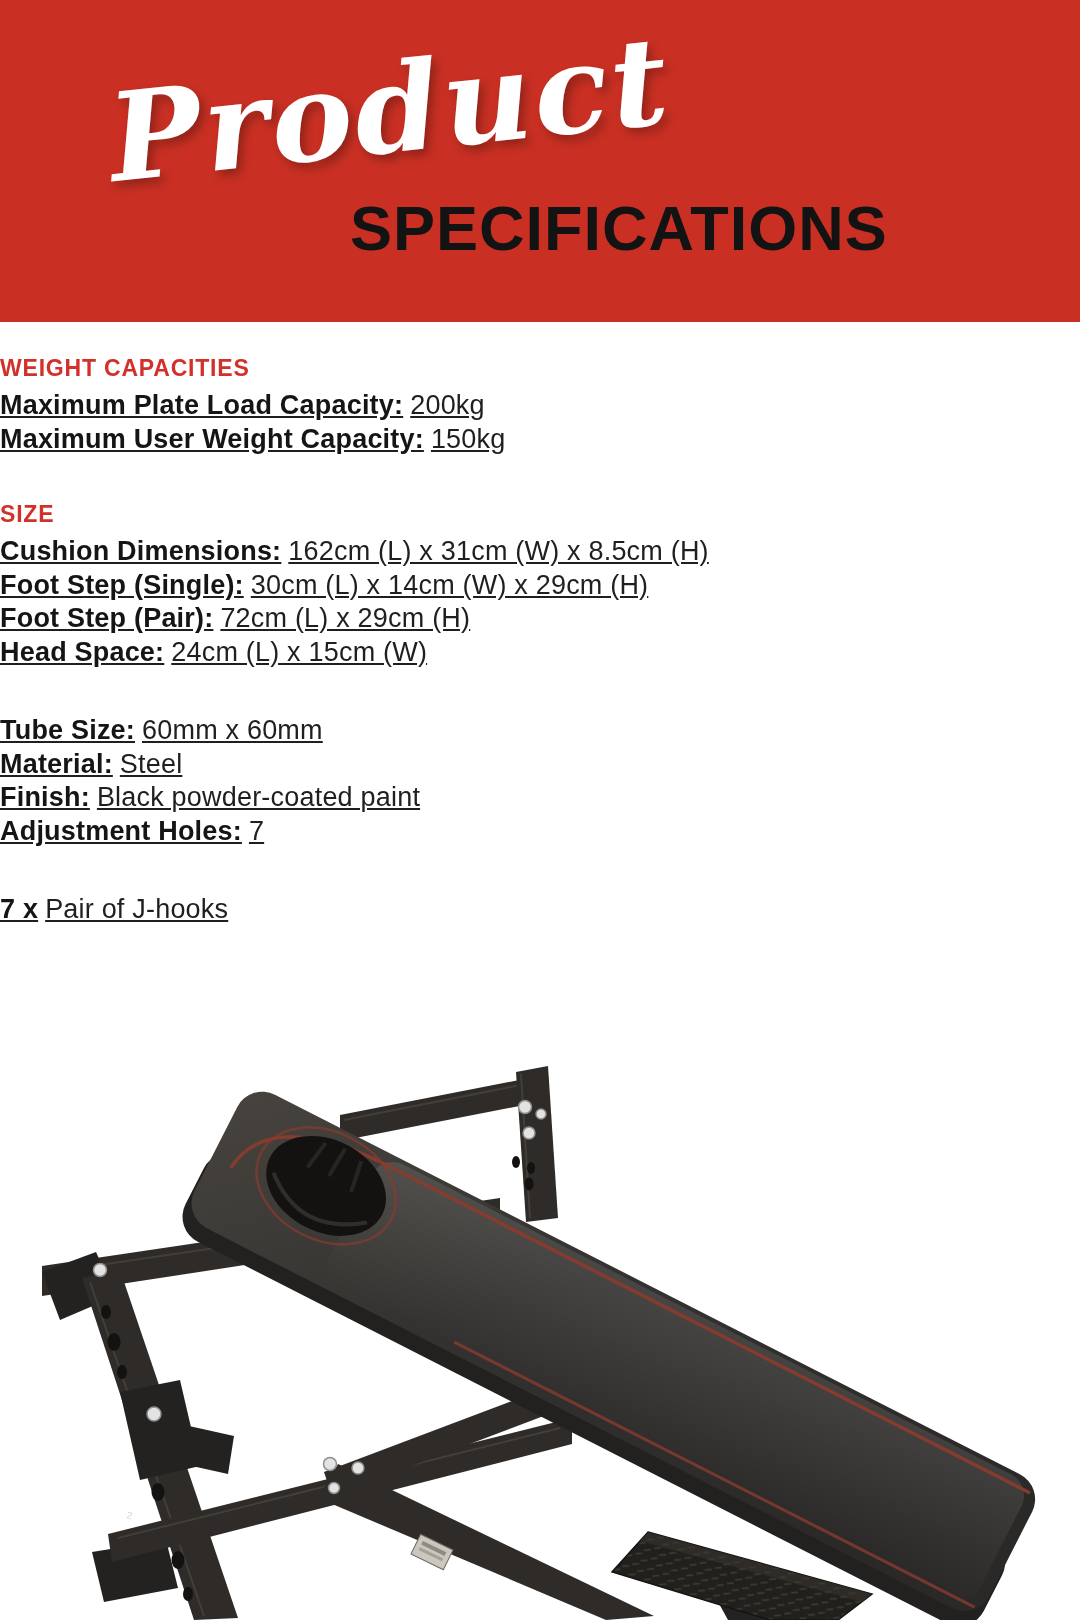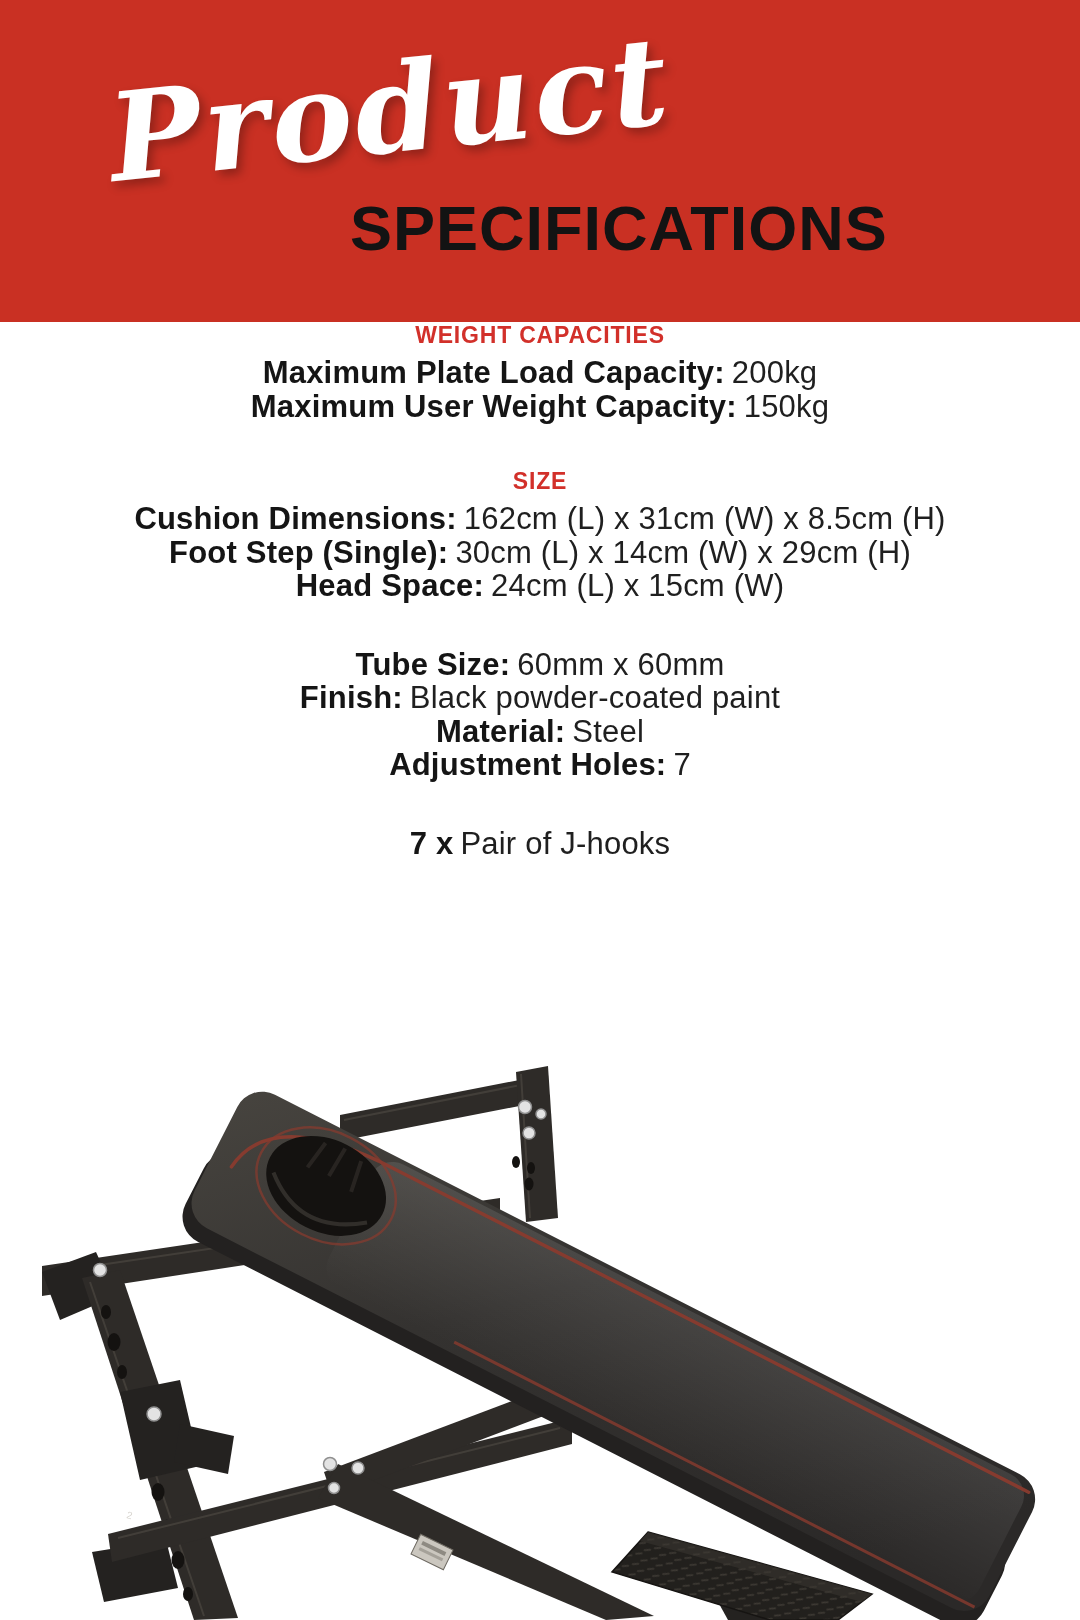--- a/index.html
+++ b/index.html
@@ -22,30 +22,31 @@
     text-shadow:4px 6px 10px rgba(0,0,0,0.28);
   }
   .main-title {
     position:absolute; left:350px; top:192px;
     font-size:63px; font-weight:800; letter-spacing:1px;
     color:var(--title-black,#131313); white-space:nowrap;
   }
   
   .specs {
     position:absolute; top:322px; left:0; width:1080px;
-    text-align:center;
+    padding-top:33px; 
   }
   .section { margin-bottom:45px; }
   .section-heading {
     font-size:23px; font-weight:700; letter-spacing:0.8px;
     color:var(--heading-red,#d2302a); line-height:26px; margin-bottom:8px;
   }
   .row {
-    font-size:31px; line-height:33.5px; color:var(--text-dark,#1f1f1f);
+    font-size:27px; line-height:33.5px; color:var(--text-dark,#1f1f1f);
     letter-spacing:0.2px;
+    text-decoration:underline;
   }
   .row b { font-weight:700; color:#151515; margin-right:7px; }
   
   .photo { position:absolute; top:1020px; left:0; width:1080px; height:600px; }
   .photo svg { display:block; }
   .frame     { fill:var(--frame,#2e2b28); }
   .frame-dk  { fill:var(--frame-dark,#242220); }
   .edge      { stroke:#4a463f; stroke-width:2; fill:none; opacity:0.75; }
   .bolt      { fill:var(--bolt,#e3e3e3); stroke:#8f8f8f; stroke-width:1.5; }
   .holes     { fill:var(--hole,#141210); }
@@ -67,27 +68,28 @@
     <div class="section">
       <div class="section-heading">WEIGHT CAPACITIES</div>
       <div class="row"><b>Maximum Plate Load Capacity:</b><span>200kg</span></div>
       <div class="row"><b>Maximum User Weight Capacity:</b><span>150kg</span></div>
     </div>
 
     <div class="section">
       <div class="section-heading">SIZE</div>
       <div class="row"><b>Cushion Dimensions:</b><span>162cm (L) x 31cm (W) x 8.5cm (H)</span></div>
       <div class="row"><b>Foot Step (Single):</b><span>30cm (L) x 14cm (W) x 29cm (H)</span></div>
+      <div class="row"><b>Foot Step (Pair):</b><span>72cm (L) x 29cm (H)</span></div>
       <div class="row"><b>Head Space:</b><span>24cm (L) x 15cm (W)</span></div>
     </div>
 
     <div class="section">
       <div class="row"><b>Tube Size:</b><span>60mm x 60mm</span></div>
+      <div class="row"><b>Material:</b><span>Steel</span></div>
       <div class="row"><b>Finish:</b><span>Black powder-coated paint</span></div>
-      <div class="row"><b>Material:</b><span>Steel</span></div>
       <div class="row"><b>Adjustment Holes:</b><span>7</span></div>
     </div>
 
     <div class="section">
       <div class="row"><b>7 x</b><span>Pair of J-hooks</span></div>
     </div>
 
   </div>
 
   <div class="photo">

